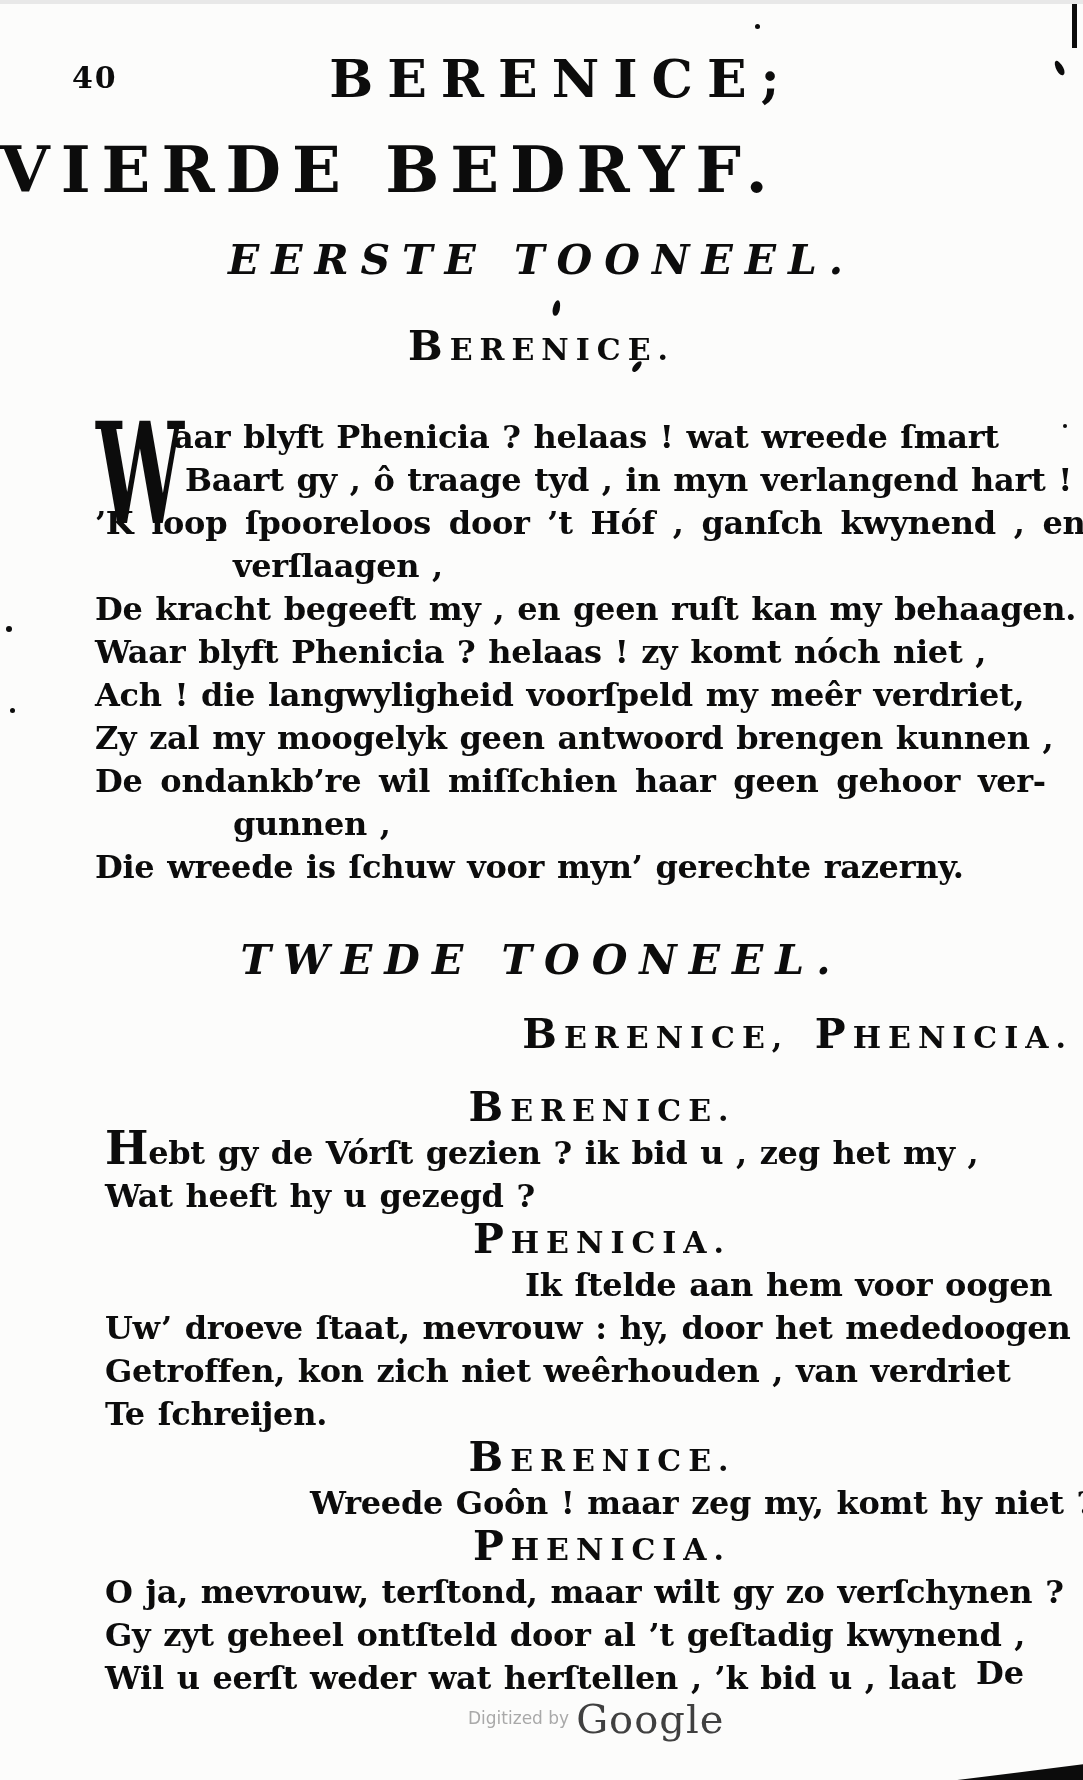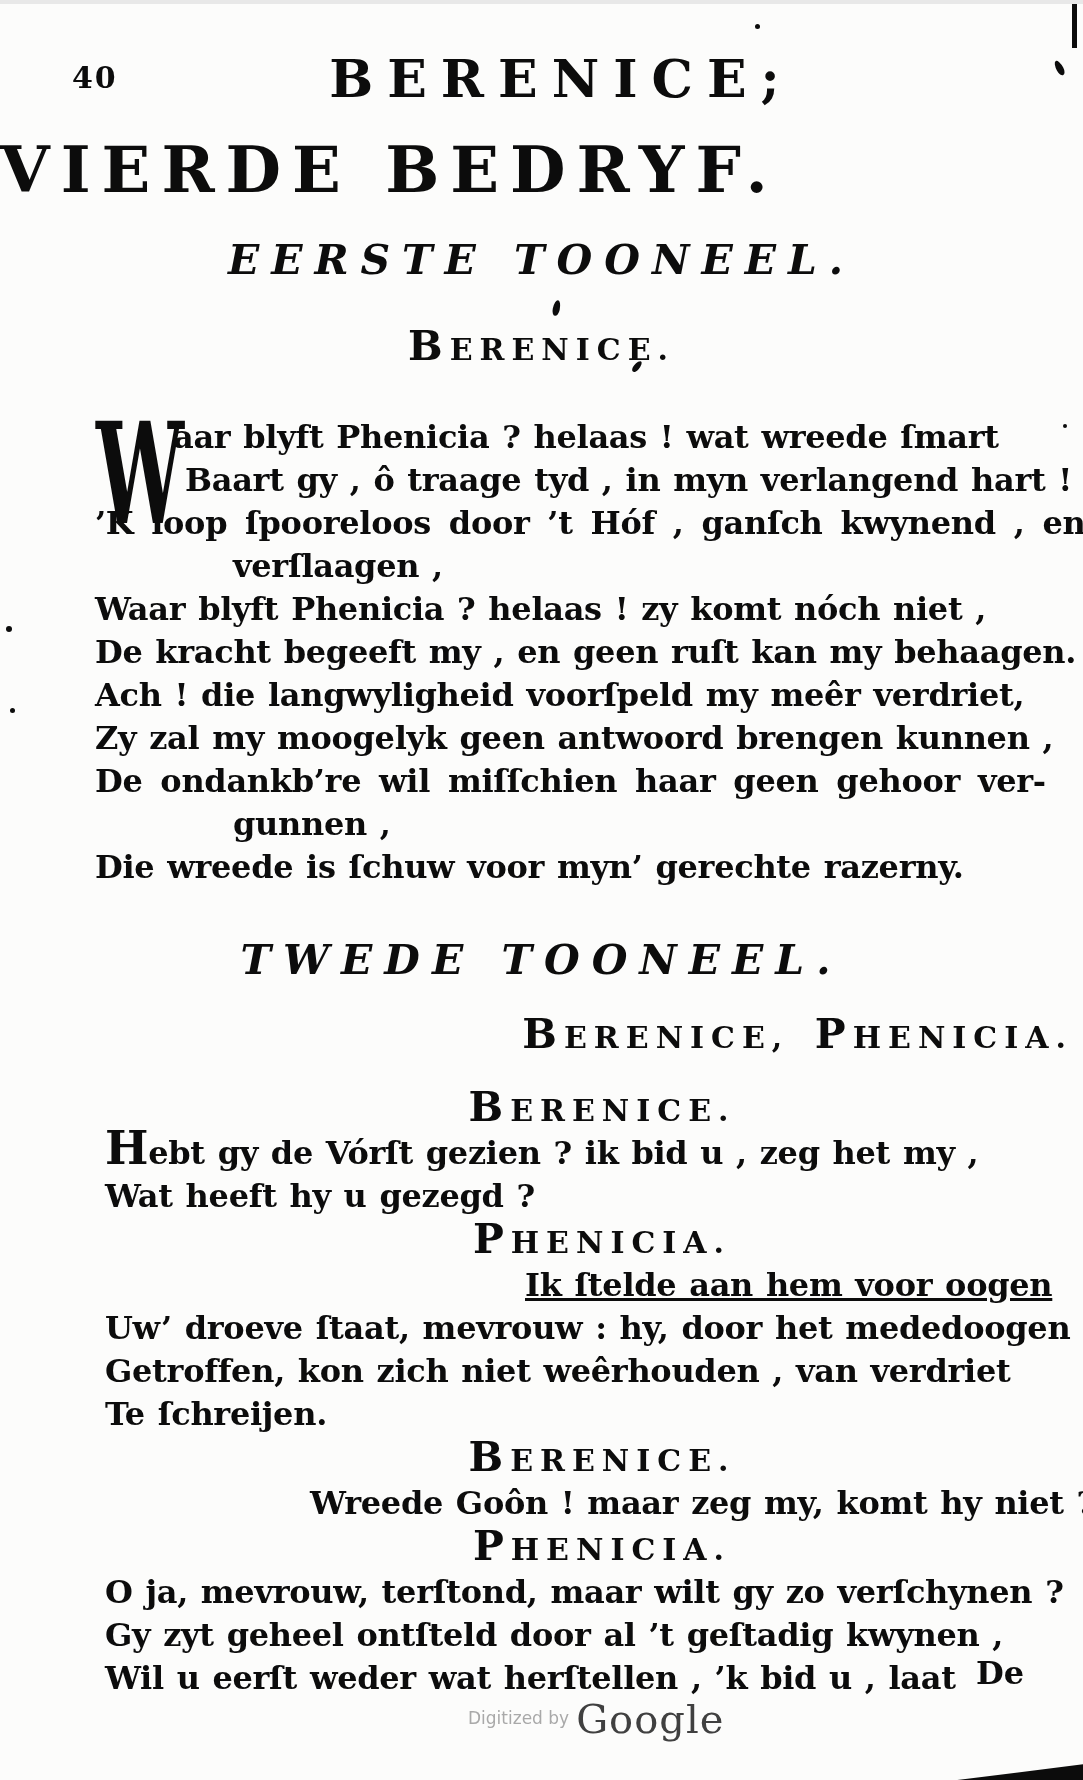--- a/index.html
+++ b/index.html
@@ -26,21 +26,21 @@
   .char-name::first-letter{font-size:41px;}
   
   .monologue{position:absolute;left:95px;top:412px;width:918px;}
   .dialogue{position:absolute;left:105px;top:1082px;width:910px;}
   .vline{font-size:32px;line-height:43px;white-space:nowrap;
     letter-spacing:-0.3px;word-spacing:2px;}
   .dl1{margin-left:78px;}   
   .dl2{margin-left:90px;}
   .hang{margin-left:138px;}
   .ind2{margin-left:205px;}
-  .ind3{margin-left:420px;text-decoration:underline;}
+  .ind3{margin-left:420px;}
   .stretch{word-spacing:7px;}
   .dropcap{position:absolute;left:96px;top:400px;font-size:140px;line-height:1;
     transform:scaleX(0.56);transform-origin:left top;}
   .bigH{font-size:46px;line-height:0;}
   .dlg-speaker{font-size:30px;letter-spacing:7px;text-align:center;line-height:43px;
     transform:translateX(42px);white-space:normal;}
   .dlg-speaker::first-letter{font-size:41px;}
   
   .catchword{position:absolute;left:976px;top:1650px;font-size:32px;}
   .watermark{position:absolute;left:468px;top:1692px;font-weight:400;color:#a9a9a9;
@@ -75,22 +75,22 @@
   <div class="scene-heading h-scene1">EERSTE TOONEEL.</div>
   <div class="speaker-line speaker-main">BERENICE.</div>
 
   <div class="dropcap">W</div>
 
   <div class="monologue">
     <div class="vline dl1">aar blyft Phenicia ? helaas ! wat wreede ſmart</div>
     <div class="vline dl2">Baart gy , ô traage tyd , in myn verlangend hart !</div>
     <div class="vline stretch">’K loop ſpooreloos door ’t Hóf , ganſch kwynend , en</div>
     <div class="vline hang">verſlaagen ,</div>
+    <div class="vline">De kracht begeeft my , en geen ruſt kan my behaagen.</div>
     <div class="vline">Waar blyft Phenicia ? helaas ! zy komt nóch niet ,</div>
-    <div class="vline">De kracht begeeft my , en geen ruſt kan my behaagen.</div>
     <div class="vline">Ach ! die langwyligheid voorſpeld my meêr verdriet,</div>
     <div class="vline">Zy zal my moogelyk geen antwoord brengen kunnen ,</div>
     <div class="vline stretch">De ondankb’re wil miſſchien haar geen gehoor ver-</div>
     <div class="vline hang">gunnen ,</div>
     <div class="vline">Die wreede is ſchuw voor myn’ gerechte razerny.</div>
   </div>
 
   <div class="scene-heading h-scene2">TWEDE TOONEEL.</div>
 
   <div class="characters">
@@ -107,21 +107,21 @@
     <div class="vline ind3">Ik ſtelde aan hem voor oogen</div>
     <div class="vline">Uw’ droeve ſtaat, mevrouw : hy, door het mededoogen</div>
     <div class="vline">Getroffen, kon zich niet weêrhouden , van verdriet</div>
     <div class="vline">Te ſchreijen.</div>
 
     <div class="vline dlg-speaker">BERENICE.</div>
     <div class="vline ind2">Wreede Goôn ! maar zeg my, komt hy niet ?</div>
 
     <div class="vline dlg-speaker">PHENICIA.</div>
     <div class="vline">O ja, mevrouw, terſtond, maar wilt gy zo verſchynen ?</div>
-    <div class="vline">Gy zyt geheel ontſteld door al ’t geſtadig kwynen ,</div>
+    <div class="vline">Gy zyt geheel ontſteld door al ’t geſtadig kwynend ,</div>
     <div class="vline">Wil u eerſt weder wat herſtellen , ’k bid u ,  laat</div>
   </div>
 
   <div class="catchword">De</div>
 
   <div class="watermark"><span>Digitized by</span><span class="logo">Google</span></div>
 
   <div class="art edge-line"></div>
   <div class="art corner-wedge"></div>
   <div class="speck sp1"></div>

